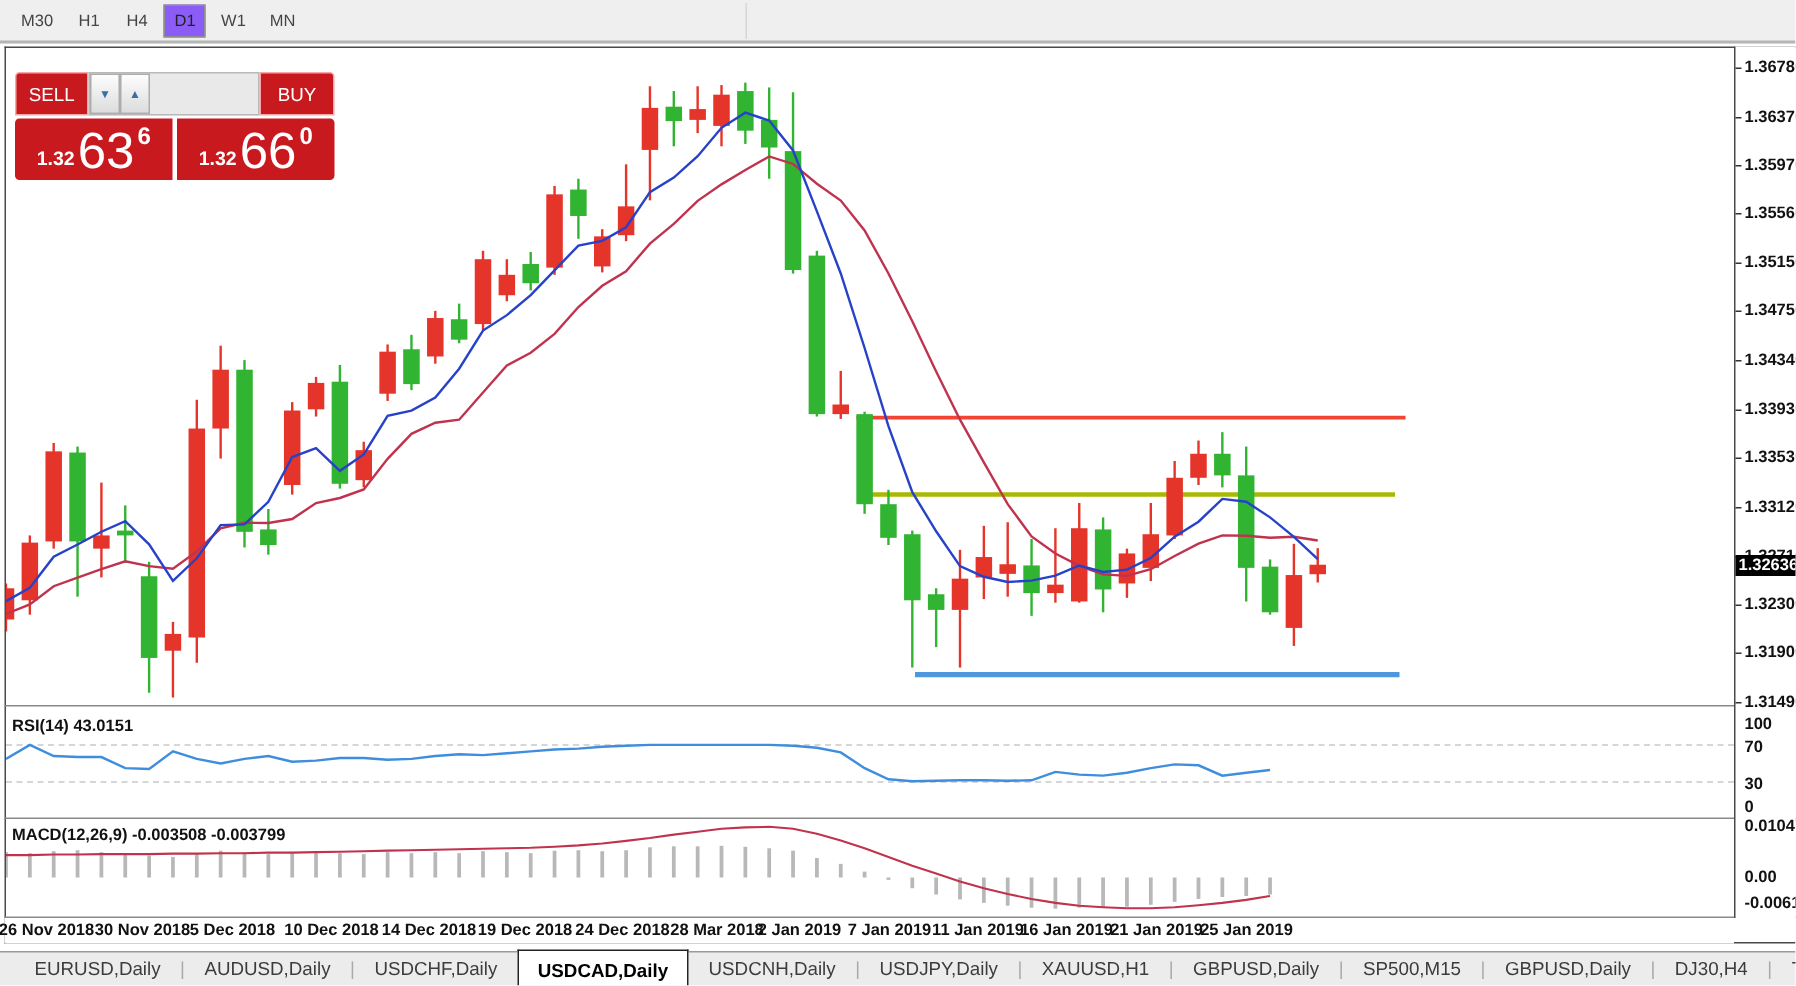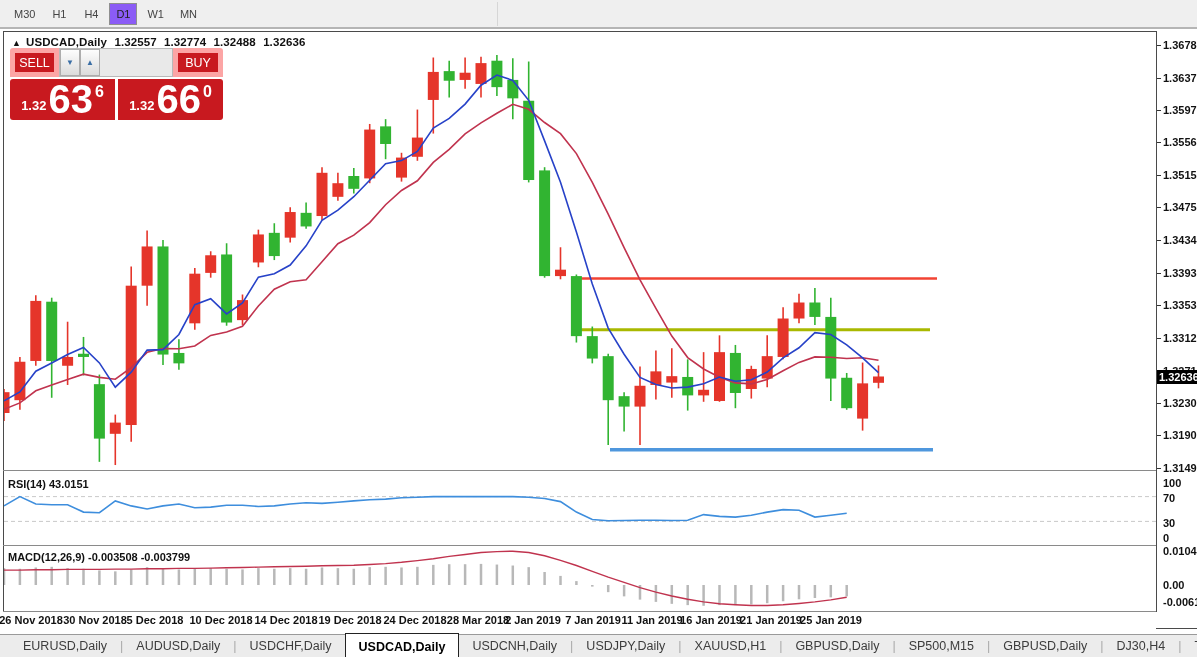--- a/index.html
+++ b/index.html
@@ -27,36 +27,36 @@
   #macd-svg { left:4px; top:547px; }
 
   .chart-header { position:absolute; left:12px; top:36px; font-size:11.5px; font-weight:700;
                   color:#111; letter-spacing:0.1px; }
   .chart-header .tri { font-size:9px; margin-right:5px; }
   .chart-header span { margin-right:4px; }
 
   
   .trade { position:absolute; left:10px; top:48px; width:213px; }
   .trade-row { display:flex; height:29px; }
-  .btn-red { background:#c8191f; color:#fff; border:5px solid #fca5a5; display:flex;
+  .btn-red { background:#c8191f; color:#fff; border:1px solid #fca5a5; display:flex;
              align-items:center; justify-content:center; font-size:12.5px; }
   .sell-btn { width:49px; border-radius:3px 0 0 0; }
   .buy-btn  { width:50px; border-radius:0 3px 0 0; }
   .vol-cluster { flex:1; display:flex; background:#e9e9e9; border:1px solid #b9b9b9; }
   .spin-btn { width:20px; background:linear-gradient(#fdfdfd,#dcdcdc); border:1px solid #adadad;
               color:#3a6ea5; font-size:8px; display:flex; align-items:center; justify-content:center; }
   .vol-input { flex:1; border:1px solid #8aa4bf; background:#fff; font-size:14px;
                text-align:right; padding-right:6px; font-family:"Liberation Sans",sans-serif; color:#000; }
   .quote-row { display:flex; margin-top:2px; }
   .quote-box { background:#c8191f; color:#fff; width:105px; height:41px; display:flex;
                align-items:flex-end; justify-content:center; padding-bottom:3px; }
   .quote-box.left  { border-radius:3px 0 0 3px; margin-right:3px; }
   .quote-box.right { border-radius:0 3px 3px 0; }
   .q-prefix { font-size:13px; font-weight:700; margin-right:2px; margin-bottom:4px; }
-  .q-big { font-size:40px; font-weight:700; line-height:0.88; }
+  .q-big { font-size:34px; font-weight:400; line-height:0.88; }
   .q-sup { font-size:16px; font-weight:700; margin-left:2px; margin-bottom:16px; }
 
   
   .price-axis { position:absolute; left:1156px; top:31px; width:41px; height:581px;
                 background:#fff; border-left:1px solid #4a4a4a; }
   .pa-label { position:absolute; left:6px; font-size:11px; font-weight:700; color:#111;
               white-space:nowrap; }
   .pa-tick { position:absolute; left:0; width:4px; height:1px; background:#333; }
   .cur-tag { position:absolute; left:0; top:338.5px; width:41px; height:14px; background:#000;
              color:#fff; font-size:11px; font-weight:700; display:flex; align-items:center;
@@ -274,27 +274,20 @@
       <rect x="809.65" y="38" width="2.5" height="12.987012987012989" fill="#b8b8b8"></rect>
       <rect x="825.5500000000001" y="38" width="2.5" height="12.337662337662337" fill="#b8b8b8"></rect>
       <rect x="841.45" y="38" width="2.5" height="11.36363636363636" fill="#b8b8b8"></rect>
       <polyline points="0,23.1 15.9,23.1 31.8,22.7 47.7,22.7 63.6,22.4 79.5,22.4 95.4,22.4 111.3,22.1 127.2,22.1 143.1,21.8 159,21.8 174.9,21.4 190.8,21.4 206.70000000000002,21.1 222.6,20.8 238.5,20.5 254.4,20.1 270.3,19.8 286.2,19.5 302.1,19.2 318,18.8 333.90000000000003,18.5 349.8,18.2 365.7,17.5 381.6,16.6 397.5,15.3 413.40000000000003,13.6 429.3,11.7 445.2,9.4 461.1,7.5 477,5.5 492.90000000000003,4.6 508.8,4.2 524.7,5.5 540.6,8.8 556.5,13.3 572.4,18.5 588.3000000000001,24.4 604.2,30.2 620.1,35.4 636,40.6 651.9,45.1 667.8000000000001,49.0 683.7,52.3 699.6,54.9 715.5,56.8 731.4,57.8 747.3000000000001,58.5 763.2,58.5 779.1,57.8 795,56.5 810.9,54.9 826.8000000000001,52.9 842.7,50.3" fill="none" stroke="#c0334e" stroke-width="1.4"></polyline>
     </svg>
 
   <div class="pane-sep" style="top:470px"></div>
   <div class="pane-sep" style="top:545px"></div>
   <div class="pane-sep" style="top:611px"></div>
 
-  <div class="chart-header">
-    <span class="tri">▲</span><span>USDCAD,Daily</span>
-    <span>1.32557</span>
-    <span>1.32774</span>
-    <span>1.32488</span>
-    <span>1.32636</span>
-  </div>
 
   <div class="trade">
     <div class="trade-row">
       <div class="btn-red sell-btn">SELL</div>
       <div class="vol-cluster">
         <div class="spin-btn">▼</div>
         <div class="spin-btn">▲</div>
       </div>
       <div class="btn-red buy-btn">BUY</div>
     </div>

